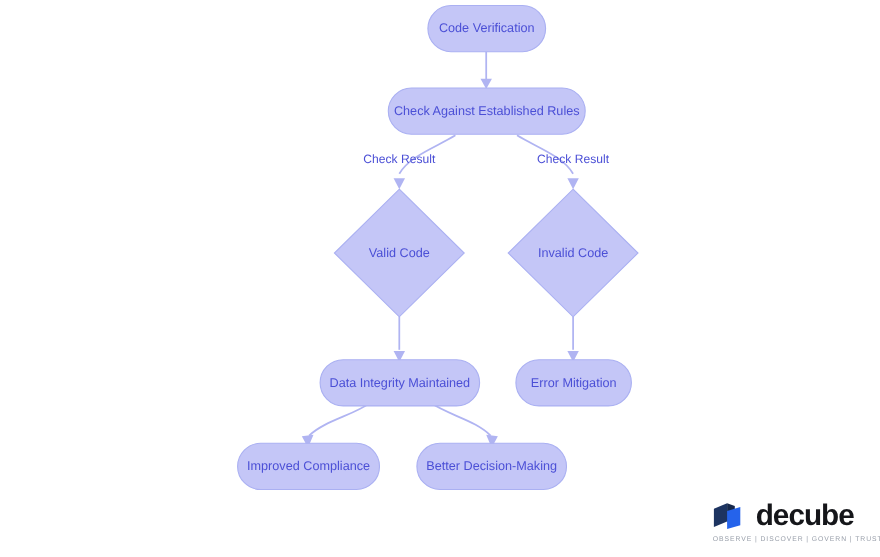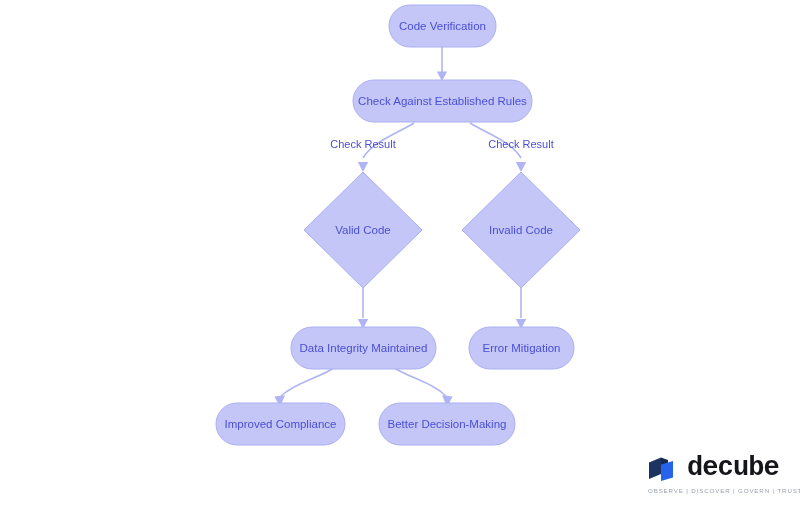--- a/index.html
+++ b/index.html
@@ -65,21 +65,21 @@
     display: flex;
     align-items: center;
     gap: 9px;
   }
   .brand-mark {
     width: 30px;
     height: 26px;
     display: block;
   }
   .brand-word {
-    font-family: Liberation Mono, monospace;
+    font-family: Liberation Sans, sans-serif;
     font-size: 27px;
     font-weight: bold;
     color: #15161a;
     letter-spacing: -0.9px;
     line-height: 1;
   }
   .brand-tagline {
     margin-top: 5px;
     font-family: "Liberation Sans", sans-serif;
     font-size: 6.2px;

